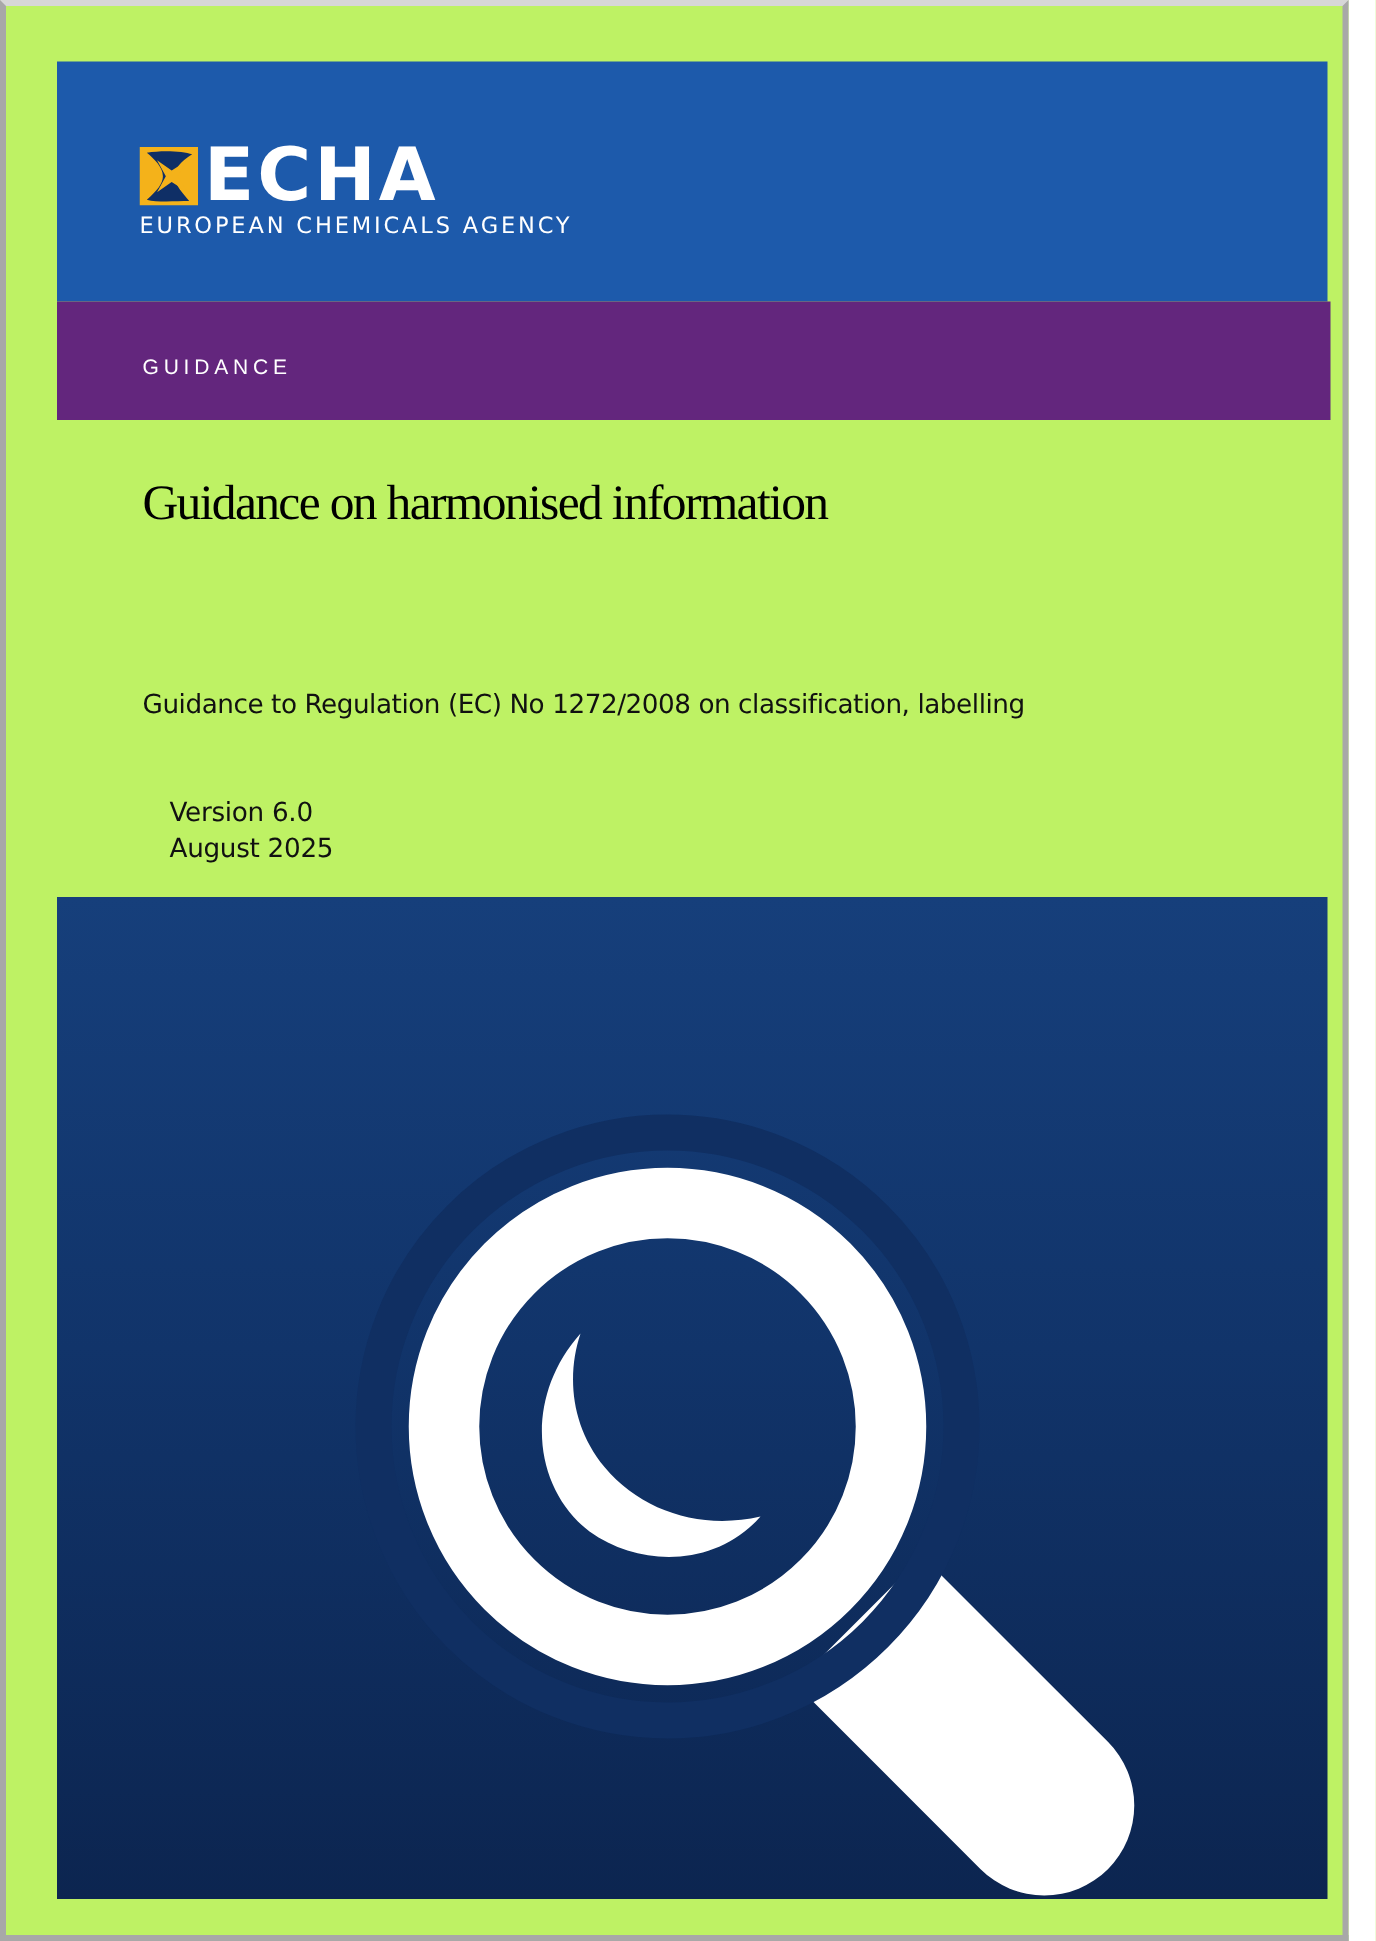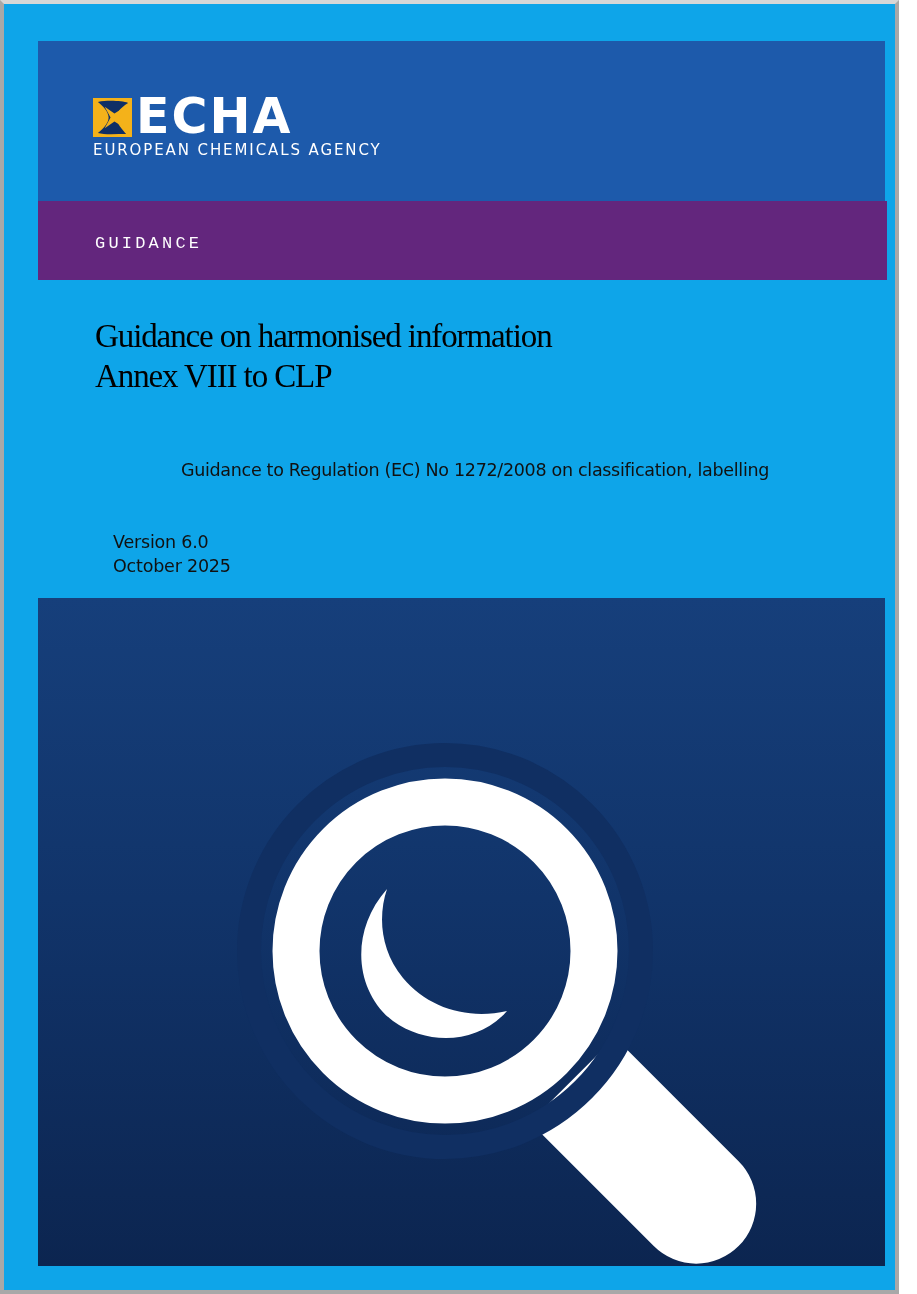--- a/index.html
+++ b/index.html
@@ -16,21 +16,21 @@
     }
     .page-frame {
       position: absolute;
       left: 0; top: 0;
       width: 899px; height: 1294px;
       box-sizing: border-box;
       border-top: 4px solid #d7d7d7;
       border-left: 4px solid #a8a8a8;
       border-right: 4px solid #a8a8a8;
       border-bottom: 4px solid #a8a8a8;
-      background: #0ea5e9;
+      background: #bef264;
     }
     .header-band {
       position: absolute;
       left: 34px; top: 37px;
       width: 847px; height: 160px;
       background: #1d5aab;
     }
     .logo {
       position: absolute;
       left: 55px; top: 56px;
@@ -66,22 +66,22 @@
     }
     .category-band {
       position: absolute;
       left: 34px; top: 197px;
       width: 849px; height: 79px;
       background: #63267d;
     }
     .category-label {
       position: absolute;
       left: 57px; top: 36px;
-      font-family: Liberation Mono, monospace;
-      font-size: 17px;
+      font-family: Liberation Sans, sans-serif;
+      font-size: 14px;
       letter-spacing: 3.2px;
       color: #ffffff;
       line-height: 14px;
     }
     .title {
       position: absolute;
       left: 91px; top: 312px;
       width: 760px;
       margin: 0;
       font-family: Liberation Serif, serif;
@@ -95,21 +95,21 @@
     .subtitle {
       position: absolute;
       left: 91px; top: 454px;
       width: 760px;
       font-family: "DejaVu Sans", sans-serif;
       font-size: 17.5px;
       line-height: 24px;
       color: #111111;
       letter-spacing: -0.3px;
     }
-    .subtitle span { display: block; white-space: nowrap; text-align: center; }
+    .subtitle span { display: block; white-space: nowrap; }
     .version {
       position: absolute;
       left: 109px; top: 526px;
       font-family: "DejaVu Sans", sans-serif;
       font-size: 17.5px;
       line-height: 24px;
       color: #111111;
       letter-spacing: -0.2px;
     }
     .version span { display: block; white-space: nowrap; }
@@ -141,30 +141,29 @@
       <div class="logo-sub">EUROPEAN CHEMICALS AGENCY</div>
     </div>
   </div>
 
   <div class="category-band">
     <div class="category-label">GUIDANCE</div>
   </div>
 
   <h1 class="title">
     <span>Guidance on harmonised information</span>
-    <span>Annex VIII to CLP</span>
   </h1>
 
   <div class="subtitle">
     <span>Guidance to Regulation (EC) No 1272/2008 on classification, labelling</span>
   </div>
 
   <div class="version">
     <span>Version 6.0</span>
-    <span>October 2025</span>
+    <span>August 2025</span>
   </div>
 
   <div class="cover-panel">
 
     <svg width="847" height="668" viewBox="0 0 847 668">
 
       <g transform="translate(541.5 489) rotate(45)">
 
         <path d="M -10 -60 L 165 -60 A 60 60 0 0 1 165 60 L -10 60 Z" fill="#ffffff"></path>
       </g>

